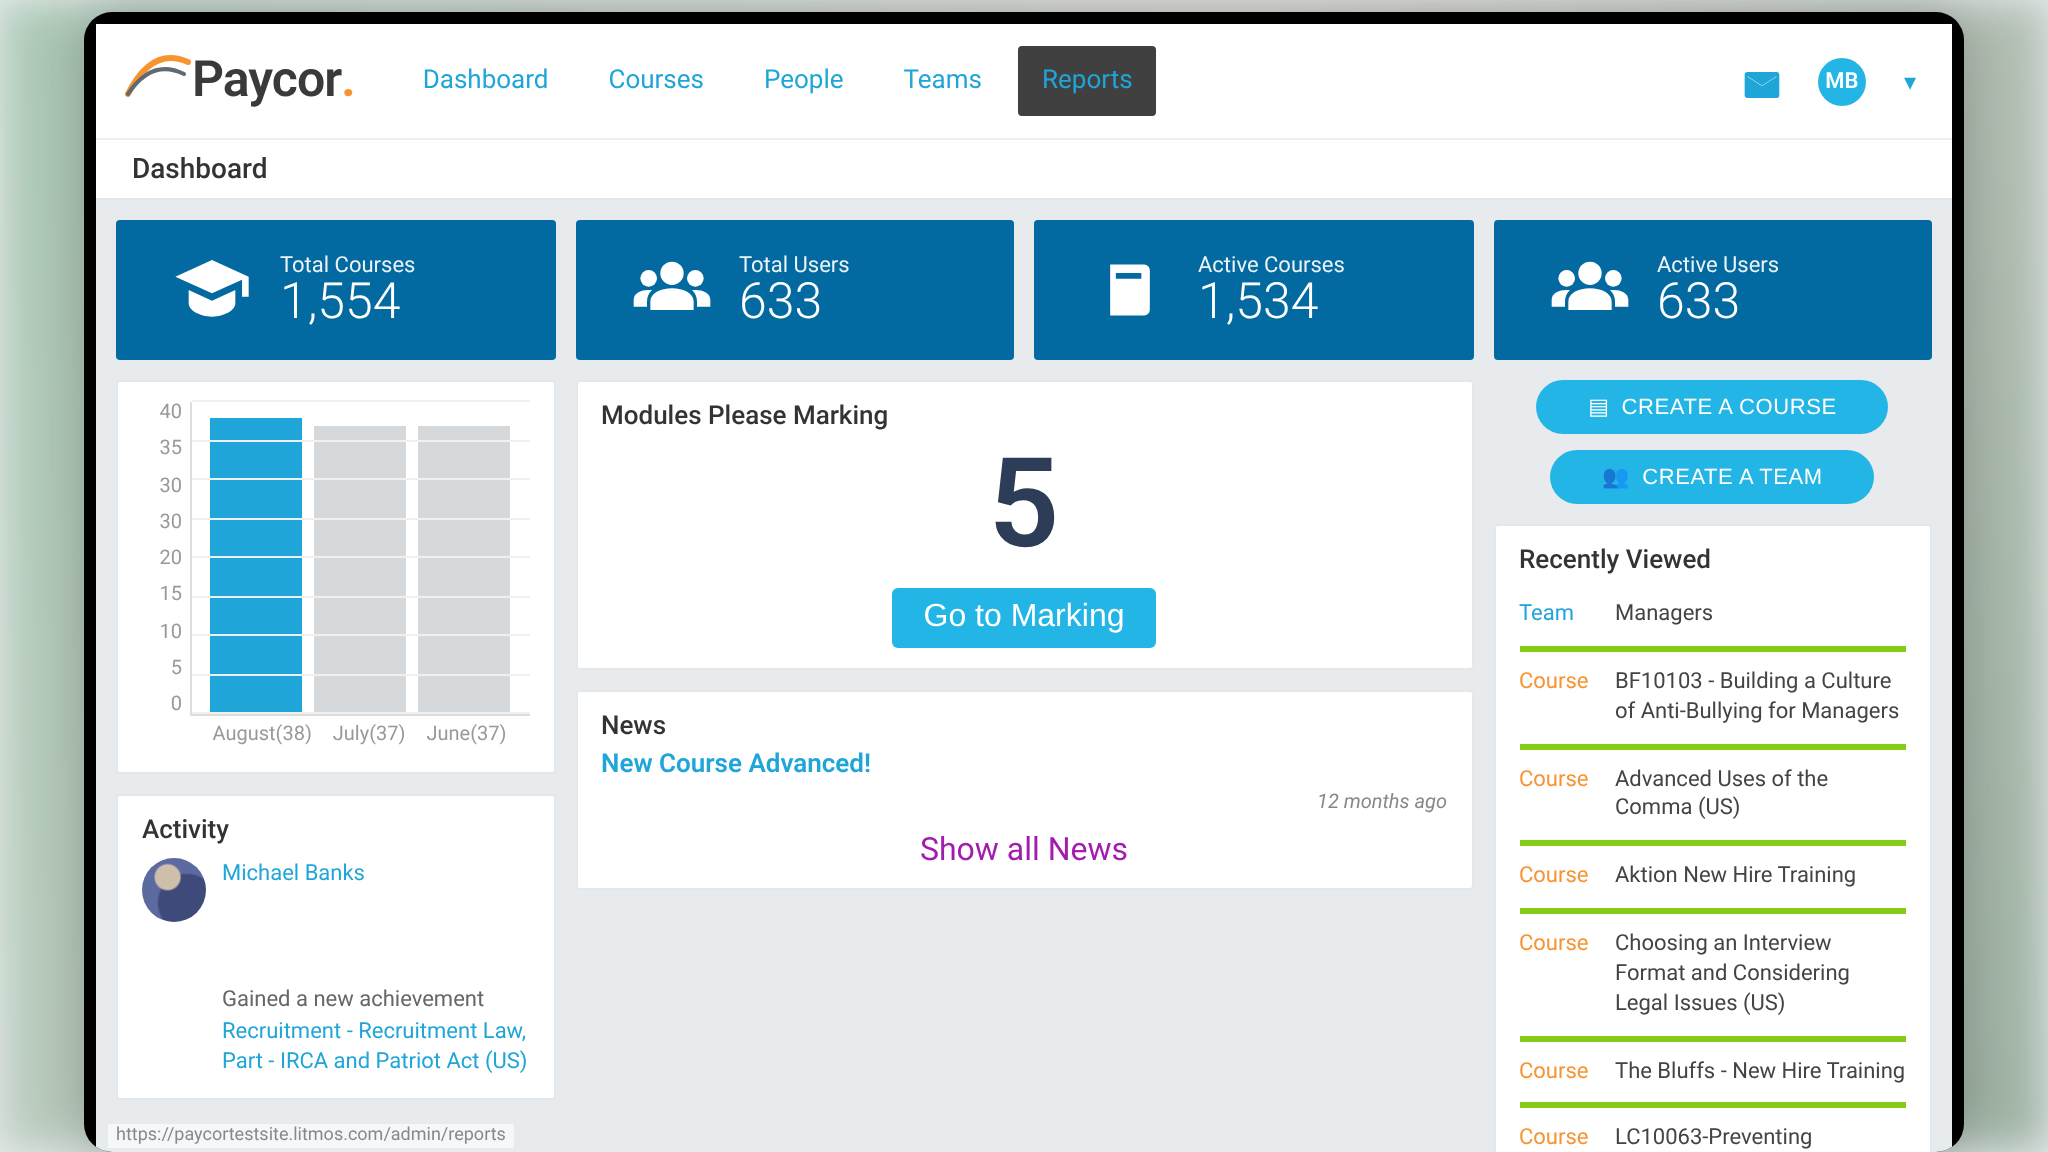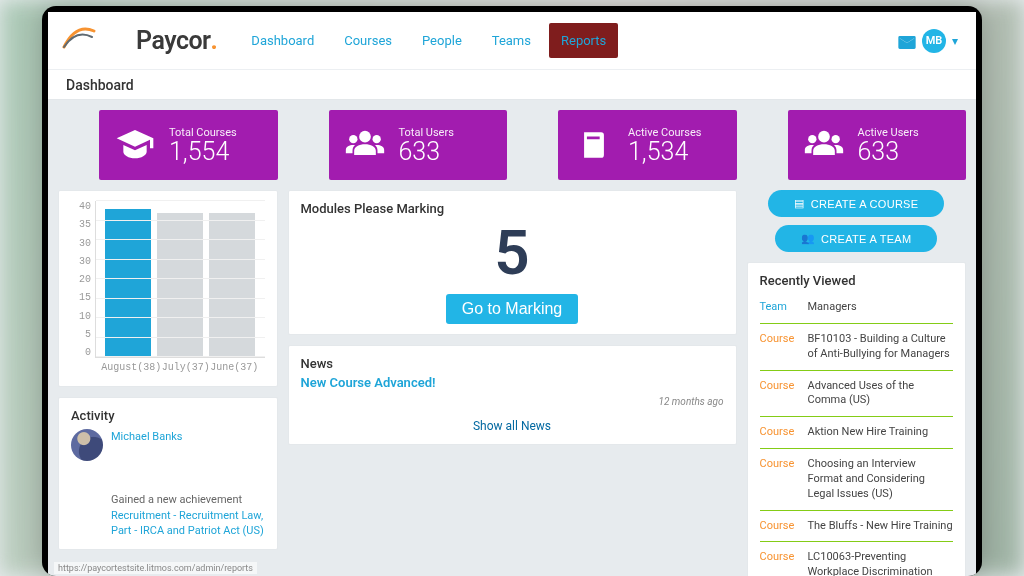--- a/index.html
+++ b/index.html
@@ -30,48 +30,48 @@
   .blur-bg {
     position:absolute; inset:0;
     background: linear-gradient(110deg,#abc9b6 0%, #d5d2cc 50%, #9fb4a5 100%);
     filter: blur(10px);
   }
   
   .topbar { background:#fff; height:58px; padding:0 18px 0 14px; display:flex; align-items:center; border-bottom:1px solid #eceff2;}
   .logo   { display:flex; align-items:center; gap:4px; margin-right:22px;}
   .logo-swoop { width:30px; height:20px; position:relative; }
   .logo-swoop svg { position:absolute; top:-4px; left:0; }
-  .logo-text  { font-size:25px; font-weight:600; color:#3a3a3a; letter-spacing:-0.5px;margin-left:40px;}
+  .logo-text  { font-size:25px; font-weight:600; color:#3a3a3a; letter-spacing:-0.5px;}
   .logo-dot   { color:#f79331; font-weight:700; }
   .nav   { display:flex; gap:6px; }
   .nav a { font-size:13px; color:#1fa5d8; text-decoration:none; padding:10px 12px; border-radius:2px; cursor:pointer;}
-  .nav a.active { background:#7f1d1d; color:#1fa5d8;}
-  .top-right { margin-left:auto; display:flex; align-items:center; gap:6px;}
+  .nav a.active { background:#404040; color:#1fa5d8;}
+  .top-right { margin-left:auto; display:flex; align-items:center; gap:19px;}
   .mail-icon { width:18px; height:13px; color:#1fa5d8; }
   .avatar { width:24px; height:24px; border-radius:50%; background:#22b5e6; color:#fff; font-size:11px; font-weight:600; display:flex; align-items:center; justify-content:center;}
   .chev   { color:#1fa5d8; font-size:12px;}
   .subbar { background:#fff; height:30px; padding:0 18px; display:flex; align-items:center; border-bottom:1px solid #e3e7ea;}
   .subbar h1 { font-size:14px; font-weight:500; color:#333;}
   
   .content { padding:10px; display:grid; grid-template-columns: 1fr 1fr 1fr 1fr; grid-template-rows: 70px auto; gap:10px;}
   
-  .stat { background:#a21caf; color:#fff; border-radius:2px; display:flex; align-items:center; padding:0 16px; gap:14px;margin-left:41px;}
+  .stat { background:#0369a1; color:#fff; border-radius:2px; display:flex; align-items:center; padding:0 28px; gap:14px;}
   .stat .icon { width:40px; height:40px; display:flex; align-items:center; justify-content:center; fill:#fff; color:#fff;}
   .stat .label { font-size:11px; opacity:.92;}
   .stat .value { font-size:25px; font-weight:300; line-height:1;}
   
   .panel { background:#fff; border:1px solid #e4e8eb; border-radius:2px; padding:10px 12px;}
   .col-left   { grid-column:1 / span 1; grid-row:2; display:flex; flex-direction:column; gap:10px;}
   .col-mid    { grid-column:2 / span 2; grid-row:2; display:flex; flex-direction:column; gap:10px;}
   .col-right  { grid-column:4 / span 1; grid-row:2; display:flex; flex-direction:column; gap:10px;}
   .panel-header { display:flex; align-items:center; justify-content:space-between; margin-bottom:6px;}
   .panel h3 { font-size:13px; font-weight:500; color:#333;}
   .select-sm { font-size:11px; border:1px solid #22b5e6; color:#333; padding:4px 6px; background:#fff; display:flex; align-items:center; gap:4px; cursor:pointer;}
   
-  .chart { position:relative; height:175px; display:grid; grid-template-columns:24px 1fr; grid-template-rows:1fr 18px; font-size:10px; color:#999;font-family:Liberation Mono, monospace;}
+  .chart { position:relative; height:175px; display:grid; grid-template-columns:24px 1fr; grid-template-rows:1fr 18px; font-size:10px; color:#999;}
   .yaxis { display:flex; flex-direction:column; justify-content:space-between; align-items:flex-end; padding-right:4px;}
   .plot  { position:relative; border-left:1px solid #ddd; border-bottom:1px solid #ddd;}
   .gridline { position:absolute; left:0; right:0; border-top:1px solid #f0f0f0;}
   .bars  { position:absolute; inset:0; display:flex; align-items:flex-end; justify-content:space-around; padding:0 6px;}
   .bar   { width:46px; background:#d5d9dc;}
   .bar.primary { background:#1fa5d8;}
   .xaxis { grid-column:2; display:flex; justify-content:space-around; padding:4px 6px 0;}
   
   .activity-item { display:flex; gap:8px; font-size:11px; line-height:1.4; padding-top:6px;}
   .act-avatar { width:32px; height:32px; border-radius:50%; background:#5d6aa0; flex:none;
@@ -83,26 +83,26 @@
   
   .marking { text-align:center;}
   .big-num { font-size:62px; font-weight:600; color:#2e3d57; line-height:1; margin:6px 0 10px;}
   .btn { display:inline-flex; align-items:center; gap:6px; background:#22b5e6; color:#fff; border:none; border-radius:3px; padding:6px 16px; font-size:16px; cursor:pointer;}
   .btn.pill { border-radius:20px; padding:7px 26px; font-size:11px; text-transform:uppercase; letter-spacing:.3px;}
   
   .news-head { color:#1fa5d8; font-weight:600; font-size:13px; margin:4px 0 4px;}
   .news-body { font-size:11px; color:#666; line-height:1.45;}
   .news-meta { font-size:10px; color:#888; font-style:italic; text-align:right; margin-top:6px;}
   .news-footer { text-align:center; margin-top:8px;}
-  .link { color:#0369a1; font-size:12px; cursor:pointer;text-align:right;}
+  .link { color:#a21caf; font-size:16px; cursor:pointer;text-align:right;}
   
   .create-btns { display:flex; flex-direction:column; gap:8px; align-items:center;}
   
   .rv-list { margin-top:4px;}
-  .rv-row  { display:flex; gap:8px; font-size:11px; padding:8px 0; border-top:1px solid #84cc16; line-height:1.35; cursor:pointer;}
+  .rv-row  { display:flex; gap:8px; font-size:11px; padding:8px 0; border-top:3px solid #84cc16; line-height:1.35; cursor:pointer;}
   .rv-row:first-child { border-top:none;align-items:flex-end;}
   .rv-type { color:#f79331; width:40px; flex:none;}
   .rv-type.team { color:#1fa5d8;}
   .rv-title { color:#444;}
   .status-url { position:absolute; left:6px; bottom:2px; font-size:9px; color:#888; background:#f5f7f8; padding:1px 4px;}
 </style>
 </head>
 <body>
 
 <div class="blur-bg"></div>

